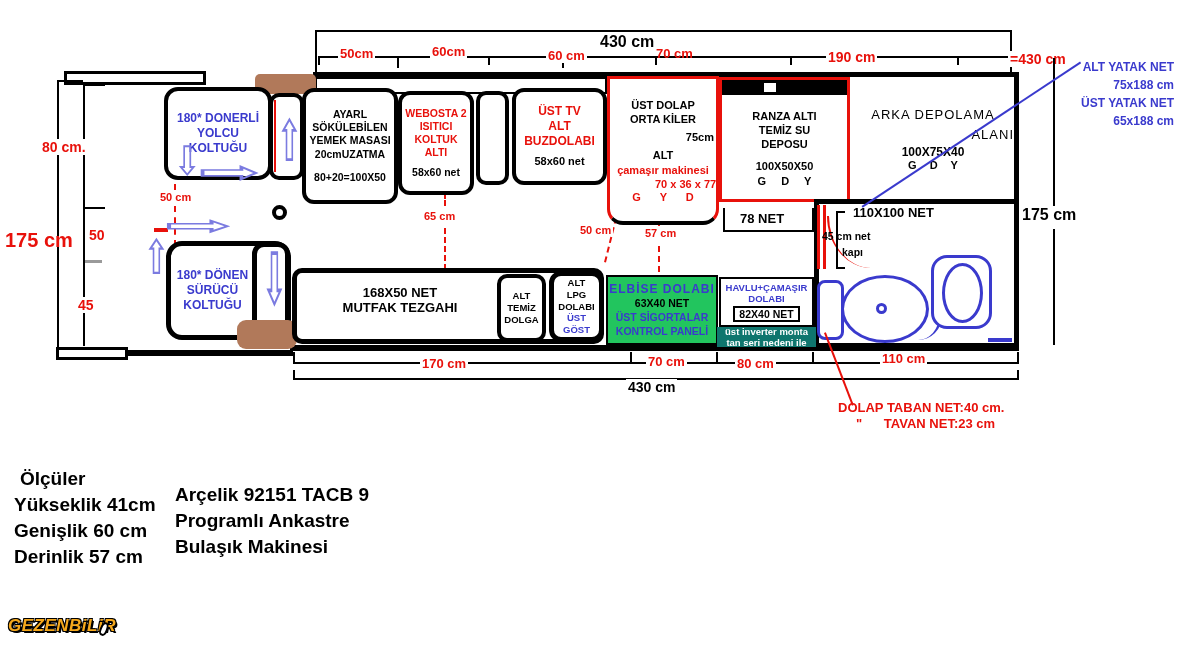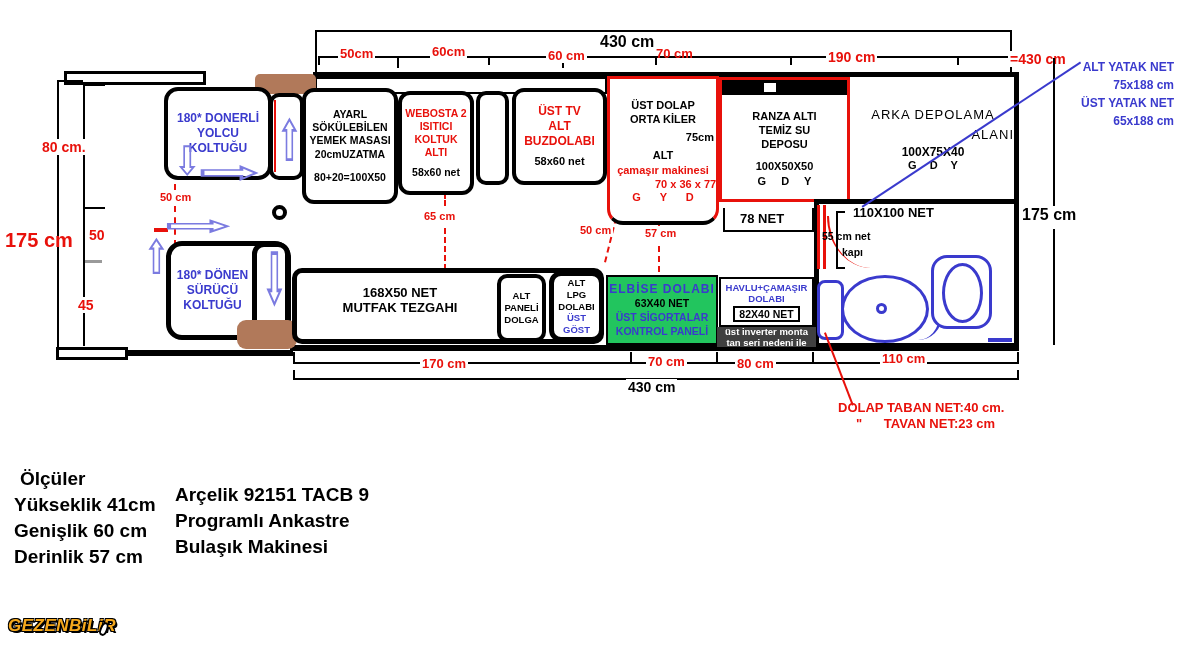--- a/index.html
+++ b/index.html
@@ -187,58 +187,58 @@
   <div class="abs t f13" style="left:740px;top:211px;">78 NET</div>
 
   <div class="abs" style="left:814px;top:199px;width:205px;height:149px;background:#fff;border:5px solid #000;"></div>
   <div class="abs" style="left:817px;top:205px;width:3px;height:64px;background:#e8110b;"></div>
   <div class="abs" style="left:823px;top:205px;width:3px;height:64px;background:#e8110b;"></div>
   <div class="abs" style="left:827px;top:216px;width:44px;height:52px;border-left:2px solid #e8110b;border-bottom-left-radius:100%;"></div>
   <div class="vl" style="left:836px;top:211px;width:1.5px;height:58px;"></div>
   <div class="hl" style="left:836px;top:211px;width:9px;height:1.5px;"></div>
   <div class="hl" style="left:836px;top:267px;width:9px;height:1.5px;"></div>
   <div class="abs t f13" style="left:853px;top:205px;">110X100 NET</div>
-  <div class="abs t f10" style="left:822px;top:230px;">55 cm net</div>
+  <div class="abs t f10" style="left:822px;top:230px;">45 cm net</div>
   <div class="abs t f10" style="left:842px;top:246px;">kapı</div>
   <div class="bluebrd" style="left:817px;top:280px;width:27px;height:60px;border-radius:8px;"></div>
   <div class="bluebrd" style="left:841px;top:275px;width:88px;height:68px;border-radius:50%;"></div>
   <div class="bluebrd" style="left:876px;top:303px;width:11px;height:11px;border-radius:50%;"></div>
   <div class="abs" style="left:918px;top:298px;width:24px;height:42px;border-right:3px solid #3a3acd;border-bottom-right-radius:36px;"></div>
   <div class="bluebrd" style="left:931px;top:255px;width:61px;height:74px;border-radius:16px;"></div>
   <div class="bluebrd" style="left:942px;top:263px;width:41px;height:60px;border-radius:50%;"></div>
   <div class="abs" style="left:988px;top:338px;width:24px;height:4px;background:#3a3acd;"></div>
 
   <div class="abs" style="left:292px;top:268px;width:312px;height:76px;background:#fff;border:5px solid #000;border-radius:10px;"></div>
   <div class="abs t f13" style="left:310px;top:285px;width:180px;text-align:center;">
     <div>168X50 NET</div>
     <div>MUTFAK TEZGAHI</div>
   </div>
   <div class="bx f9" style="left:497px;top:274px;width:49px;height:68px;border-radius:10px;">
     <div>ALT</div>
-    <div>PANELİ</div>
+    <div>TEMİZ</div>
     <div>DOLGA</div>
   </div>
   <div class="bx f9" style="left:549px;top:271px;width:55px;height:71px;border-width:5px;">
     <div>ALT</div>
     <div>LPG</div>
     <div>DOLABI</div>
     <div class="blue">ÜST GÖST</div>
   </div>
   <div class="abs" style="left:606px;top:275px;width:112px;height:70px;background:#22c55e;border:2px solid #000;display:flex;flex-direction:column;align-items:center;justify-content:center;font-weight:bold;line-height:1.3;">
     <div class="blue f12" style="letter-spacing:1px;">ELBİSE DOLABI</div>
     <div class="f10">63X40 NET</div>
     <div class="blue f10">ÜST SİGORTALAR</div>
     <div class="blue f10">KONTROL PANELİ</div>
   </div>
   <div class="abs" style="left:719px;top:277px;width:95px;height:50px;background:#fff;border:2px solid #000;text-align:center;font-weight:bold;">
     <div class="blue f9" style="margin-top:3px;">HAVLU+ÇAMAŞIR</div>
     <div class="blue f9">DOLABI</div>
     <div class="f10" style="display:inline-block;border:2px solid #000;background:#fff;padding:0 4px;margin-top:1px;">82X40 NET</div>
   </div>
-  <div class="abs" style="left:717px;top:327px;width:99px;height:20px;background:#404040;color:#fff;font-weight:bold;font-size:9.5px;line-height:10.5px;text-align:center;overflow:hidden;white-space:nowrap;">
+  <div class="abs" style="left:717px;top:327px;width:99px;height:20px;background:#0f766e;color:#fff;font-weight:bold;font-size:9.5px;line-height:10.5px;text-align:center;overflow:hidden;white-space:nowrap;">
     <div>üst inverter monta</div>
     <div>tan seri nedeni ile</div>
   </div>
 
   <div class="abs" style="left:862px;top:206px;width:262px;height:1.5px;background:#3a3acd;transform:rotate(-33.5deg);transform-origin:left center;"></div>
   <div class="abs t f12 blue" style="left:1058px;top:58px;width:116px;text-align:right;line-height:18px;">
     <div>ALT YATAK NET</div>
     <div>75x188 cm</div>
     <div>ÜST YATAK NET</div>
     <div>65x188 cm</div>

